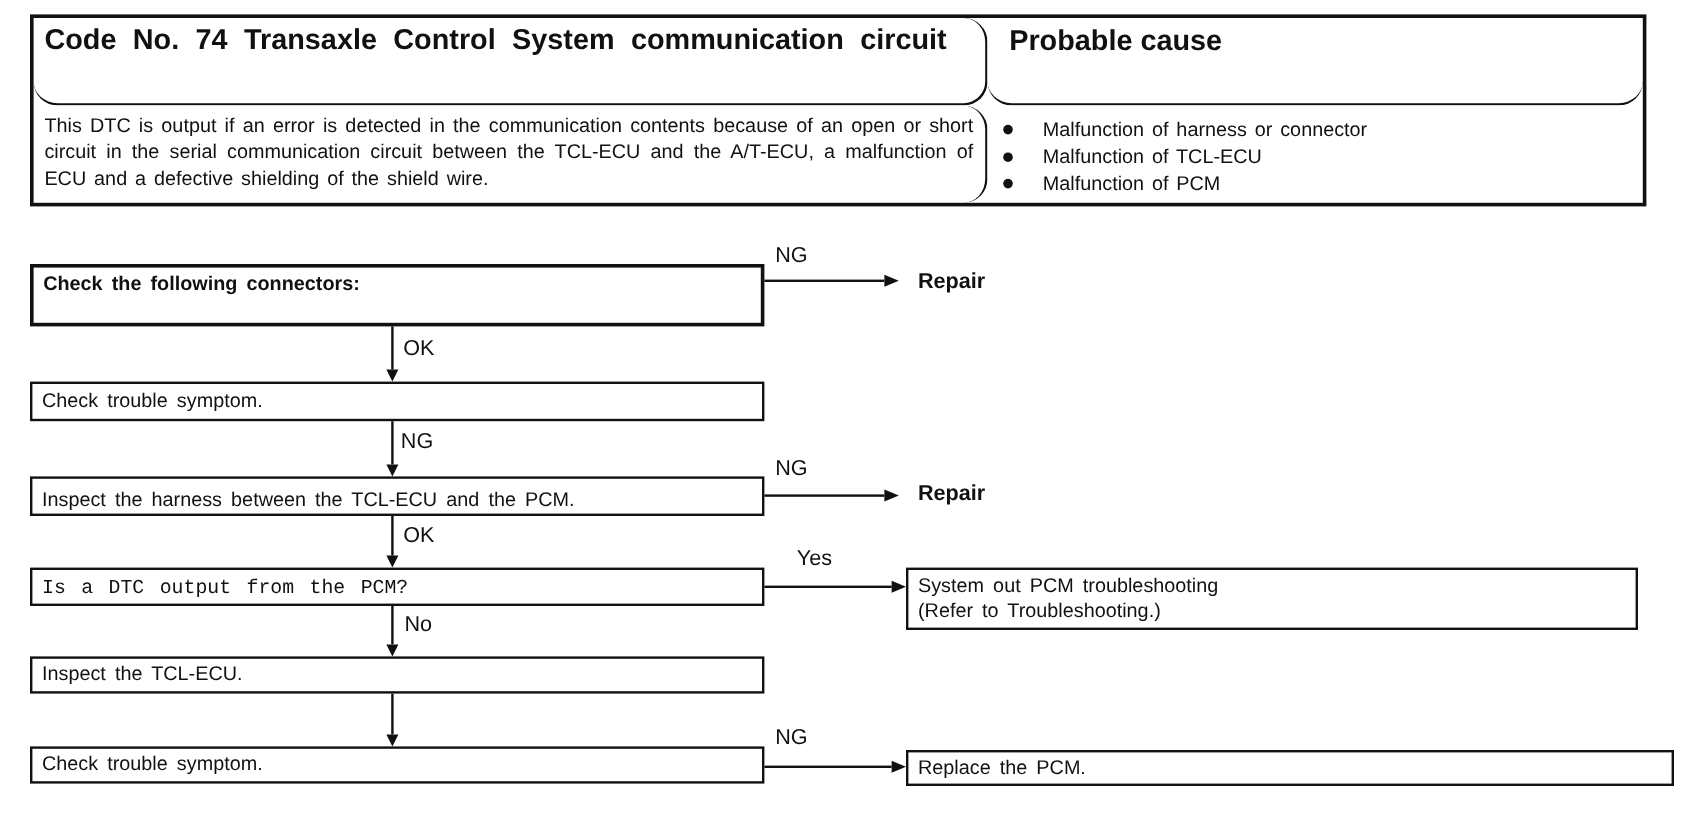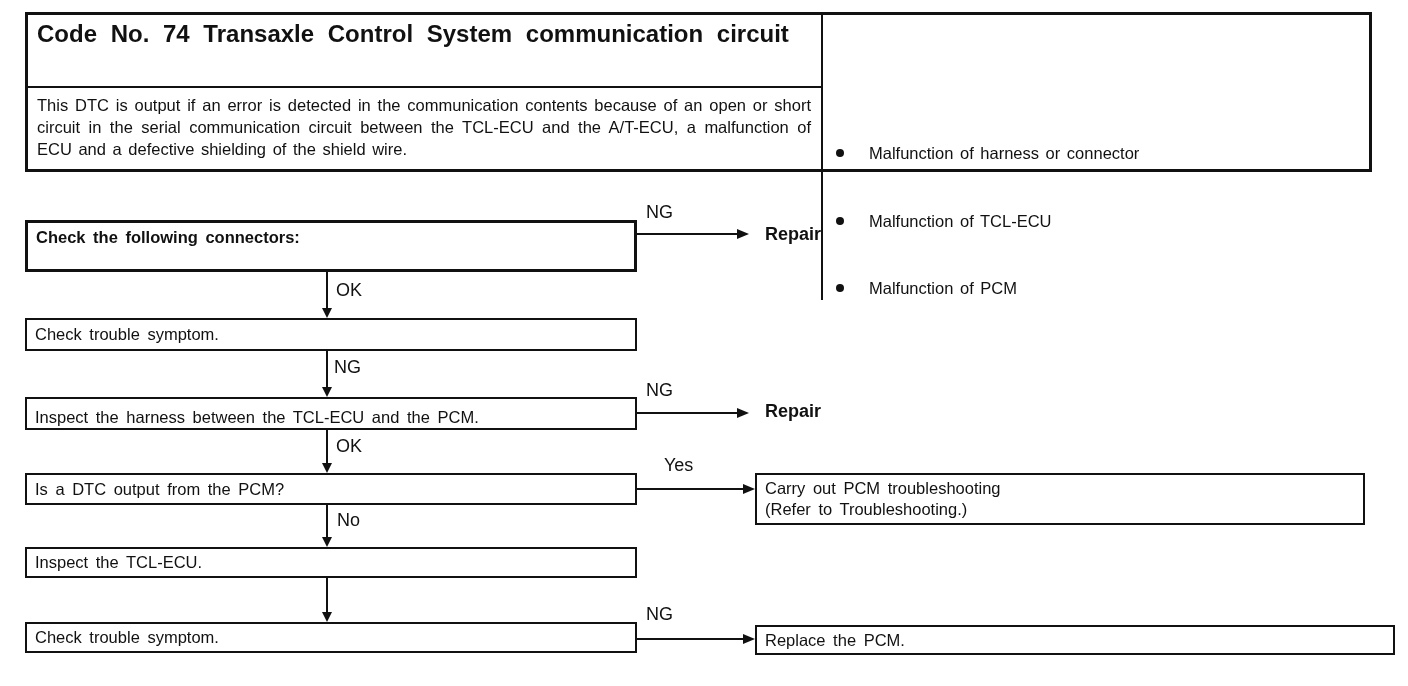--- a/index.html
+++ b/index.html
@@ -6,48 +6,48 @@
   .page{
     position:relative;width:1408px;height:686px;background:#ffffff;
     font-family:"Liberation Sans", sans-serif;color:#111111;overflow:hidden;
   }
   
   .dtc-table{
     position:absolute;left:25px;top:12px;width:1347px;height:160px;
     border:3px solid #111;box-sizing:border-box;
     display:grid;grid-template-columns:795px 1fr;grid-template-rows:73px 1fr;
   }
-  .cell{box-sizing:border-box;}
+  .cell{box-sizing:border-box;border-radius:20px;}
   .th-left{
     grid-column:1;grid-row:1;border-right:2px solid #111;border-bottom:2px solid #111;
     padding:5px 10px 0 9px;font-weight:bold;font-size:24px;line-height:28px;word-spacing:7px;
   }
   .th-right{
     grid-column:2;grid-row:1;border-bottom:2px solid #111;
     padding:6px 10px 0 18px;font-weight:bold;font-size:24px;line-height:28px;
   }
   .td-left{
     grid-column:1;grid-row:2;border-right:2px solid #111;
     padding:6px 10px 0 9px;font-size:16.5px;line-height:22px;
     text-align:justify;word-spacing:2px;
   }
   .td-right{grid-column:2;grid-row:2;padding:9px 10px 0 10px;font-size:16.5px;}
-  .cause{display:flex;align-items:flex-start;line-height:22.5px;word-spacing:2px;margin-top:45px;}
+  .cause{display:flex;align-items:flex-start;line-height:22.5px;word-spacing:2px;}
   .bullet{flex:none;width:8px;height:8px;border-radius:50%;background:#111;margin:7px 25px 0 3px;}
   
   .flow-box{
     position:absolute;box-sizing:border-box;border:2px solid #111;background:#fff;
     font-size:16.5px;line-height:21px;word-spacing:3px;
     padding:0 8px;display:flex;flex-direction:column;justify-content:center;
   }
   .flow-box .bold{font-weight:bold;}
   #box-1{left:25px;top:220px;width:612px;height:52px;border-width:3px;justify-content:flex-start;padding-top:4px;}
   #box-2{left:25px;top:318px;width:612px;height:33px;}
   #box-3{left:25px;top:397px;width:612px;height:33px;justify-content:flex-end;}
-  #box-4{left:25px;top:473px;width:612px;height:32px;}
+  #box-4{left:25px;top:473px;width:612px;height:32px;font-family:Liberation Mono, monospace;}
   #box-5{left:25px;top:547px;width:612px;height:31px;}
   #box-6{left:25px;top:622px;width:612px;height:31px;}
   #box-a{left:755px;top:473px;width:610px;height:52px;}
   #box-b{left:755px;top:625px;width:640px;height:30px;}
   .arrow-v{position:absolute;left:326px;width:2px;background:#111;}
   .arrow-v::after{
     content:"";position:absolute;bottom:-10px;left:-4px;
     border:5px solid transparent;border-top:10px solid #111;border-bottom:none;
   }
   .arrow-h{position:absolute;height:2px;background:#111;}
@@ -77,20 +77,21 @@
   #lbl-repair1{left:765px;top:224px;}
   #lbl-repair2{left:765px;top:401px;}
 </style>
 </head>
 <body>
 
 <div class="page">
 
   <div class="dtc-table">
     <div class="cell th-left">Code No. 74 Transaxle Control System communication circuit</div>
+    <div class="cell th-right">Probable cause</div>
     <div class="cell td-left">This DTC is output if an error is detected in the communication contents because of an open or short circuit in the serial communication circuit between the TCL-ECU and the A/T-ECU, a malfunction of ECU and a defective shielding of the shield wire.</div>
     <div class="cell td-right">
       <div class="cause">
         <span class="bullet"></span>
         <span>Malfunction of harness or connector</span>
       </div>
       <div class="cause">
         <span class="bullet"></span>
         <span>Malfunction of TCL-ECU</span>
       </div>
@@ -114,21 +115,21 @@
     <span>Is a DTC output from the PCM?</span>
   </div>
   <div class="flow-box" id="box-5">
     <span>Inspect the TCL-ECU.</span>
   </div>
   <div class="flow-box" id="box-6">
     <span>Check trouble symptom.</span>
   </div>
 
   <div class="flow-box" id="box-a">
-    <span>Carry out PCM troubleshooting</span>
+    <span>System out PCM troubleshooting</span>
     <span>(Refer to Troubleshooting.)</span>
   </div>
   <div class="flow-box" id="box-b">
     <span>Replace the PCM.</span>
   </div>
 
   <div class="arrow-v" id="arr-v1"></div>
   <div class="arrow-v" id="arr-v2"></div>
   <div class="arrow-v" id="arr-v3"></div>
   <div class="arrow-v" id="arr-v4"></div>

